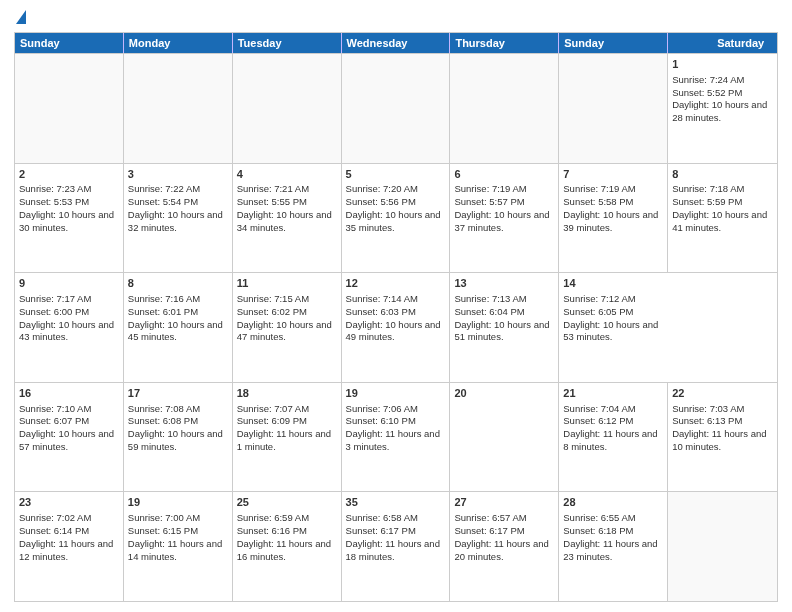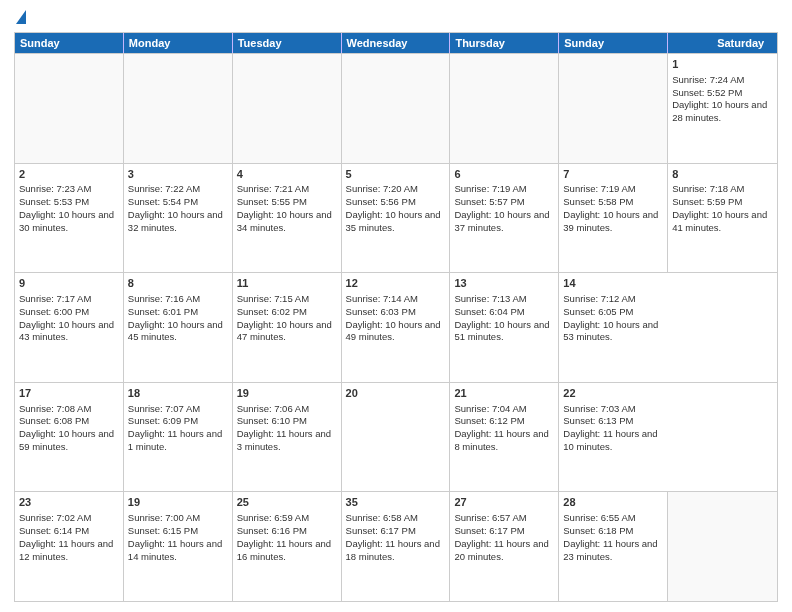--- a/index.html
+++ b/index.html
@@ -160,20 +160,21 @@
         </div>
         <div class="cal-row">
           <div class="cal-cell"><span class="day-num">9</span><span>Sunrise: 7:17 AM<br>Sunset: 6:00 PM<br>Daylight: 10 hours and 43 minutes.</span></div>
           <div class="cal-cell"><span class="day-num">8</span><span>Sunrise: 7:16 AM<br>Sunset: 6:01 PM<br>Daylight: 10 hours and 45 minutes.</span></div>
           <div class="cal-cell"><span class="day-num">11</span><span>Sunrise: 7:15 AM<br>Sunset: 6:02 PM<br>Daylight: 10 hours and 47 minutes.</span></div>
           <div class="cal-cell"><span class="day-num">12</span><span>Sunrise: 7:14 AM<br>Sunset: 6:03 PM<br>Daylight: 10 hours and 49 minutes.</span></div>
           <div class="cal-cell"><span class="day-num">13</span><span>Sunrise: 7:13 AM<br>Sunset: 6:04 PM<br>Daylight: 10 hours and 51 minutes.</span></div>
           <div class="cal-cell"><span class="day-num">14</span><span>Sunrise: 7:12 AM<br>Sunset: 6:05 PM<br>Daylight: 10 hours and 53 minutes.</span></div>
         </div>
         <div class="cal-row">
+          <div class="cal-cell"><span class="day-num">16</span><span>Sunrise: 7:10 AM<br>Sunset: 6:07 PM<br>Daylight: 10 hours and 57 minutes.</span></div>
           <div class="cal-cell"><span class="day-num">17</span><span>Sunrise: 7:08 AM<br>Sunset: 6:08 PM<br>Daylight: 10 hours and 59 minutes.</span></div>
           <div class="cal-cell"><span class="day-num">18</span><span>Sunrise: 7:07 AM<br>Sunset: 6:09 PM<br>Daylight: 11 hours and 1 minute.</span></div>
           <div class="cal-cell"><span class="day-num">19</span><span>Sunrise: 7:06 AM<br>Sunset: 6:10 PM<br>Daylight: 11 hours and 3 minutes.</span></div>
           <div class="cal-cell"><span class="day-num">20</span></div>
           <div class="cal-cell"><span class="day-num">21</span><span>Sunrise: 7:04 AM<br>Sunset: 6:12 PM<br>Daylight: 11 hours and 8 minutes.</span></div>
           <div class="cal-cell"><span class="day-num">22</span><span>Sunrise: 7:03 AM<br>Sunset: 6:13 PM<br>Daylight: 11 hours and 10 minutes.</span></div>
         </div>
         <div class="cal-row">
           <div class="cal-cell"><span class="day-num">23</span><span>Sunrise: 7:02 AM<br>Sunset: 6:14 PM<br>Daylight: 11 hours and 12 minutes.</span></div>
           <div class="cal-cell"><span class="day-num">19</span><span>Sunrise: 7:00 AM<br>Sunset: 6:15 PM<br>Daylight: 11 hours and 14 minutes.</span></div>

